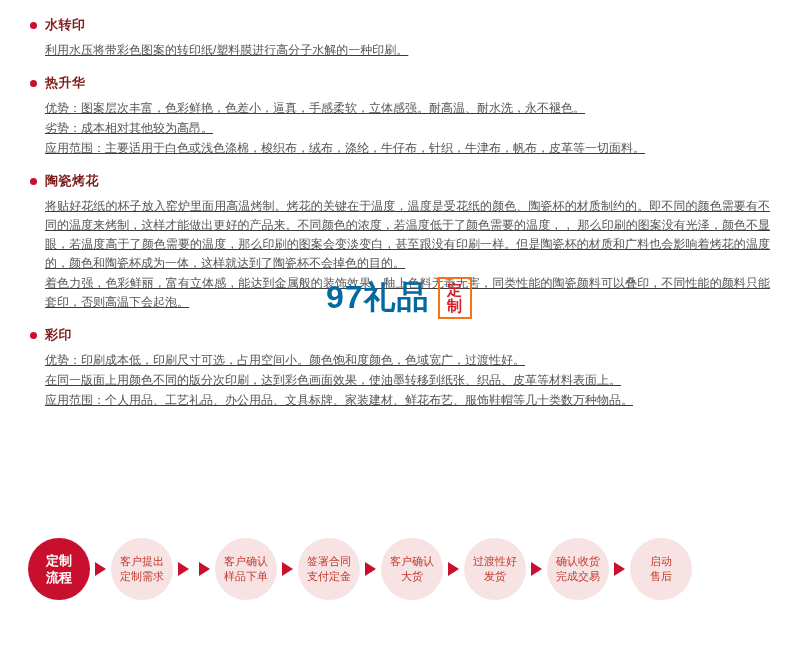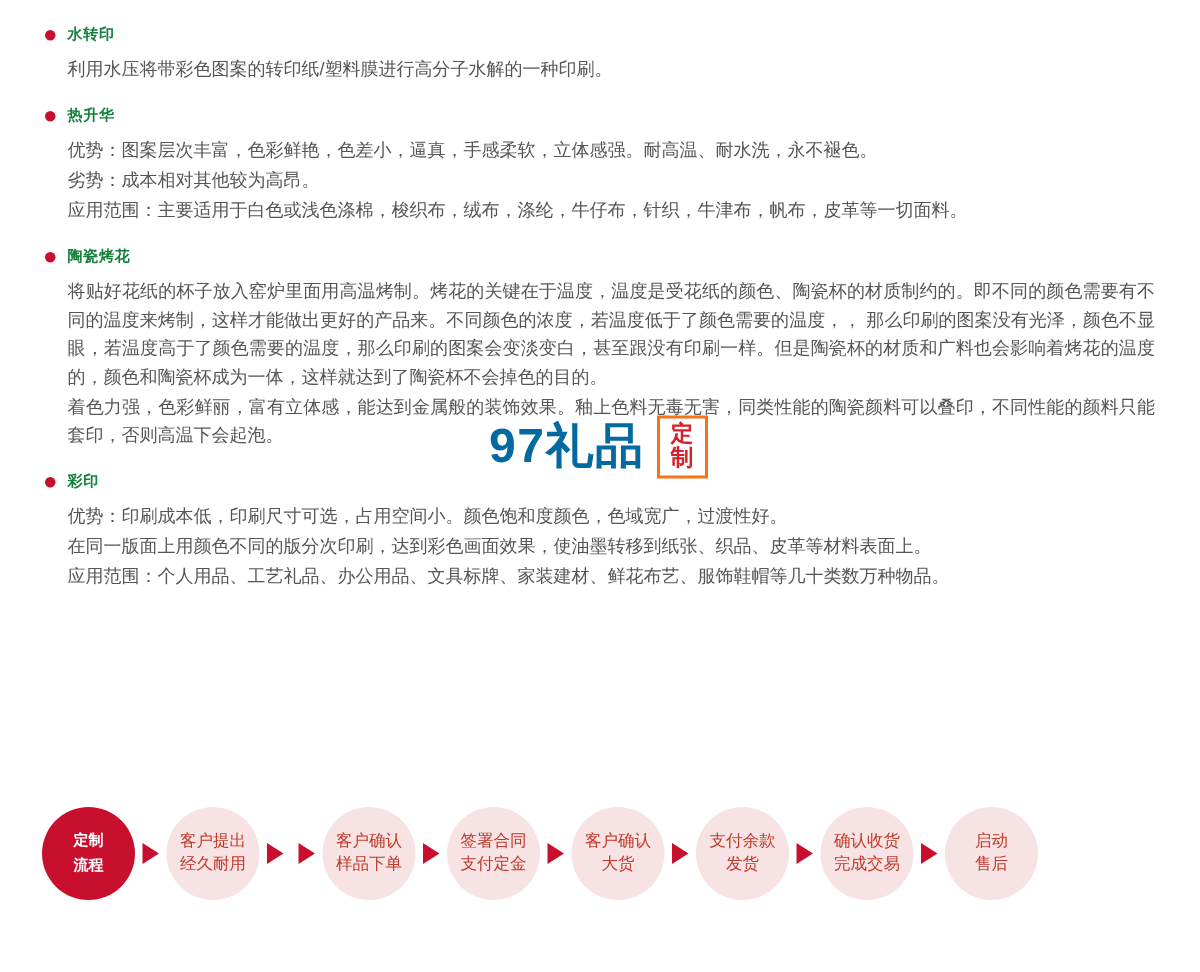--- a/index.html
+++ b/index.html
@@ -33,27 +33,28 @@
   }
   .bullet {
     width: 7px;
     height: 7px;
     border-radius: 50%;
     background: #c8102e;
     margin-right: 8px;
     flex: none;
   }
   .sec-title {
-    color: #15803d;
-    font-size: 10px;
+    color: #7f1d1d;
+    font-size: 13px;
     font-weight: bold;
     letter-spacing: 0.5px;
   }
   .sec-body {
     padding-left: 15px;
+    text-decoration: underline;
   }
   .para {
     font-size: 12px;
     line-height: 19px;
     color: #555555;
     margin: 0 0 1px 0;
     text-align: justify;
   }
 
   
@@ -96,21 +97,21 @@
   .flow-start {
     width: 62px;
     height: 62px;
     border-radius: 50%;
     background: #c8102e;
     color: #ffffff;
     display: flex;
     flex-direction: column;
     align-items: center;
     justify-content: center;
-    font-size: 10px;
+    font-size: 13px;
     font-weight: bold;
     line-height: 17px;
     flex: none;
   }
   .arrow {
     width: 0;
     height: 0;
     border-top: 7px solid transparent;
     border-bottom: 7px solid transparent;
     border-left: 11px solid #c8102e;
@@ -195,41 +196,41 @@
   </div>
 
   <div class="flow">
     <div class="flow-start">
       <span>定制</span>
       <span>流程</span>
     </div>
     <div class="arrow"></div>
     <div class="flow-node">
       <span>客户提出</span>
-      <span>经久耐用</span>
+      <span>定制需求</span>
     </div>
     <div class="arrow"></div>
     <div class="arrow"></div>
     <div class="flow-node">
       <span>客户确认</span>
       <span>样品下单</span>
     </div>
     <div class="arrow"></div>
     <div class="flow-node">
       <span>签署合同</span>
       <span>支付定金</span>
     </div>
     <div class="arrow"></div>
     <div class="flow-node">
       <span>客户确认</span>
       <span>大货</span>
     </div>
     <div class="arrow"></div>
     <div class="flow-node">
-      <span>支付余款</span>
+      <span>过渡性好</span>
       <span>发货</span>
     </div>
     <div class="arrow"></div>
     <div class="flow-node">
       <span>确认收货</span>
       <span>完成交易</span>
     </div>
     <div class="arrow"></div>
     <div class="flow-node">
       <span>启动</span>

